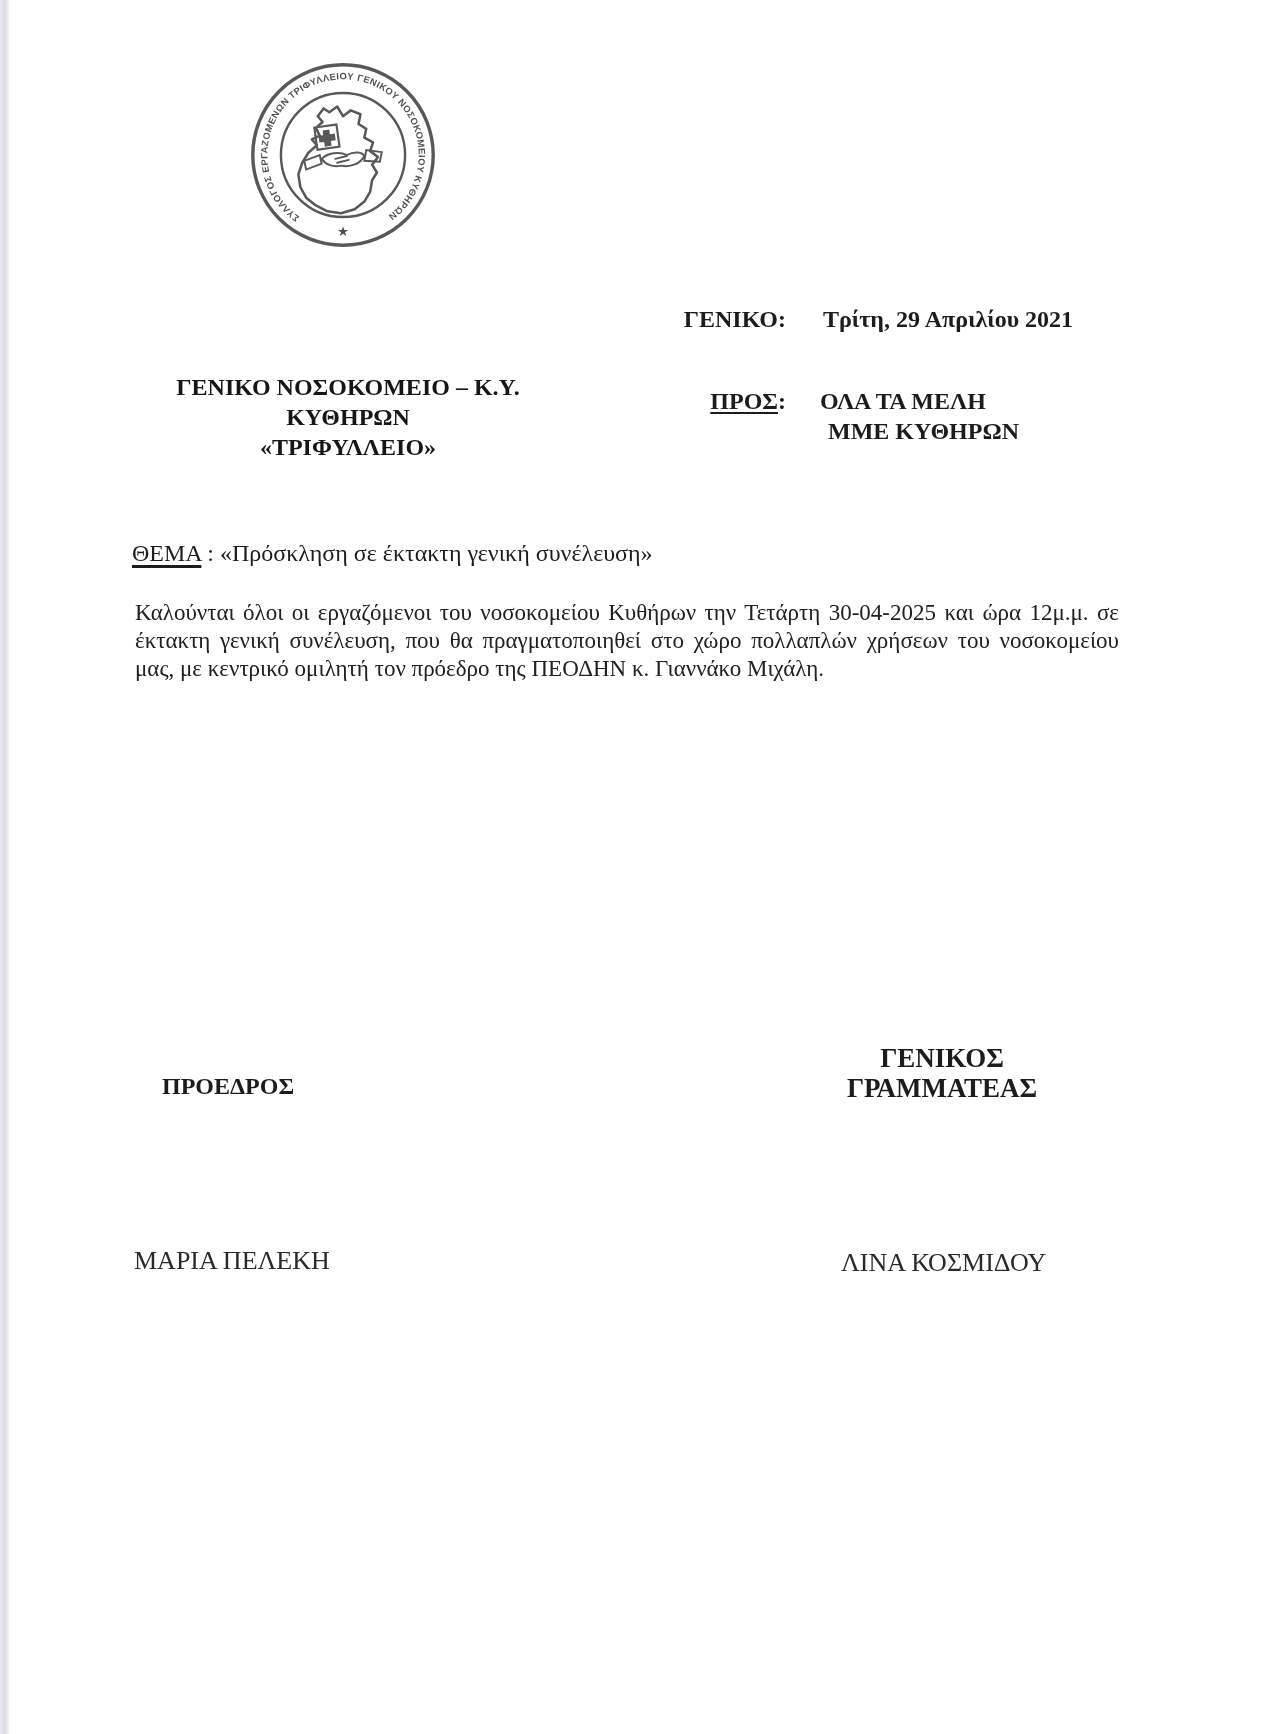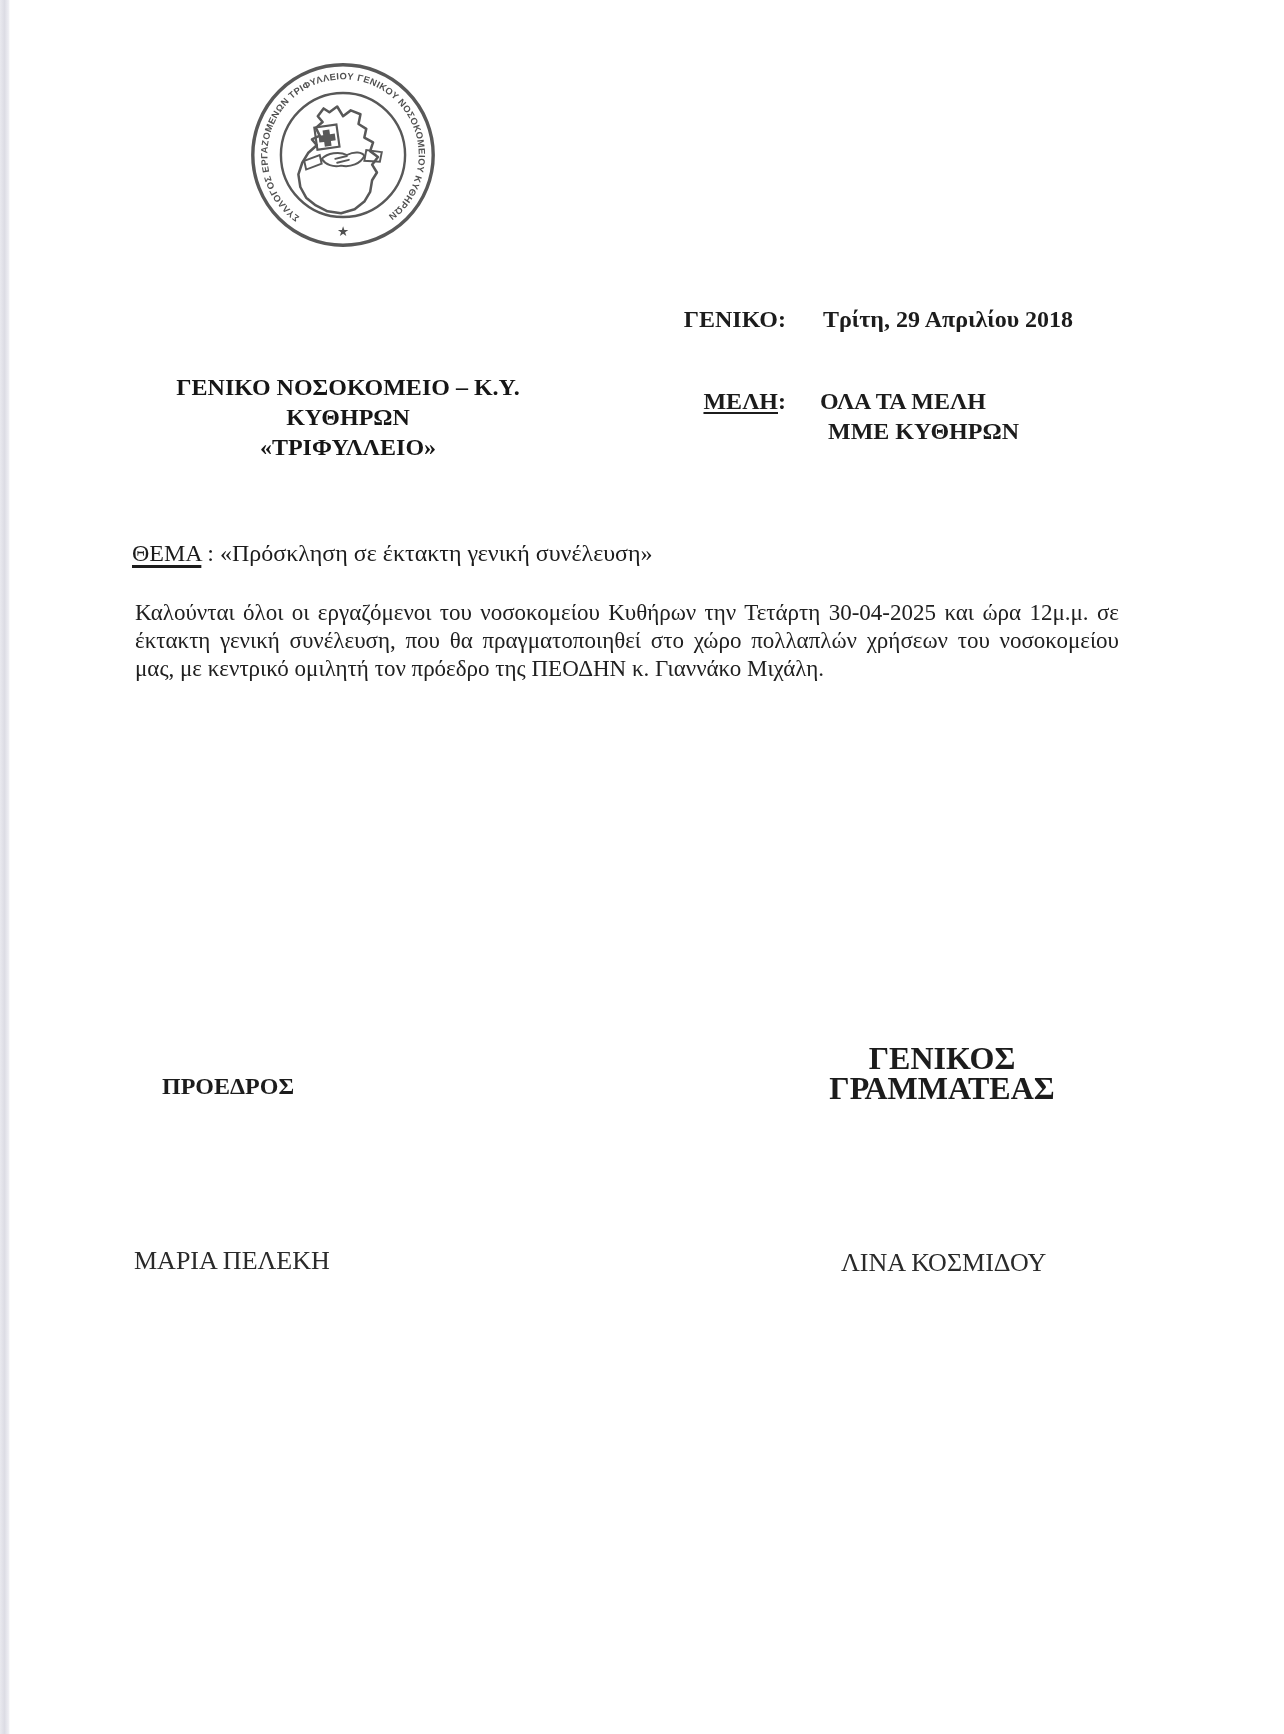--- a/index.html
+++ b/index.html
@@ -57,21 +57,21 @@
   #body-par {
     left: 135px; top: 599px; width: 984px;
     font-size: 23px; line-height: 28px;
     text-align: justify;
     color: #202020;
   }
 
   #secretary-title {
     left: 792px; top: 1043px; width: 300px;
     text-align: center;
-    font-size: 32px; font-weight: bold; line-height: 30px;
+    font-size: 27px; font-weight: bold; line-height: 30px;
   }
   #president-title {
     left: 162px; top: 1073px;
     font-size: 24px; font-weight: bold;
   }
   #president-name {
     left: 134px; top: 1246px;
     font-size: 26px;
     color: #2a2a2a;
   }
@@ -130,23 +130,23 @@
     </svg>
   </div>
 
 
   <div id="org-sub" class="abs">
     <div>ΓΕΝΙΚΟ ΝΟΣΟΚΟΜΕΙΟ – Κ.Υ. ΚΥΘΗΡΩΝ</div>
     <div>«ΤΡΙΦΥΛΛΕΙΟ»</div>
   </div>
 
   <div id="date-label" class="abs hdr-label">ΓΕΝΙΚΟ:</div>
-  <div id="date-value" class="abs hdr-value">Τρίτη, 29 Απριλίου 2018</div>
+  <div id="date-value" class="abs hdr-value">Τρίτη, 29 Απριλίου 2021</div>
 
-  <div id="to-label" class="abs hdr-label"><span class="u">ΜΕΛΗ</span><span>:</span></div>
+  <div id="to-label" class="abs hdr-label"><span class="u">ΠΡΟΣ</span><span>:</span></div>
   <div id="to-line1" class="abs hdr-value">ΟΛΑ ΤΑ ΜΕΛΗ</div>
   <div id="to-line2" class="abs hdr-value">ΜΜΕ ΚΥΘΗΡΩΝ</div>
 
   <div id="subject-line" class="abs"><span class="label">ΘΕΜΑ</span><span> : </span><span>«Πρόσκληση σε έκτακτη γενική συνέλευση»</span></div>
 
   <div id="body-par" class="abs">Καλούνται όλοι οι εργαζόμενοι του νοσοκομείου Κυθήρων την Τετάρτη 30-04-2025 και ώρα 12μ.μ. σε έκτακτη γενική συνέλευση, που θα πραγματοποιηθεί στο χώρο πολλαπλών χρήσεων του νοσοκομείου μας, με κεντρικό ομιλητή τον πρόεδρο της ΠΕΟΔΗΝ κ. Γιαννάκο Μιχάλη.</div>
 
   <div id="secretary-title" class="abs">
     <div>ΓΕΝΙΚΟΣ</div>
     <div>ΓΡΑΜΜΑΤΕΑΣ</div>

